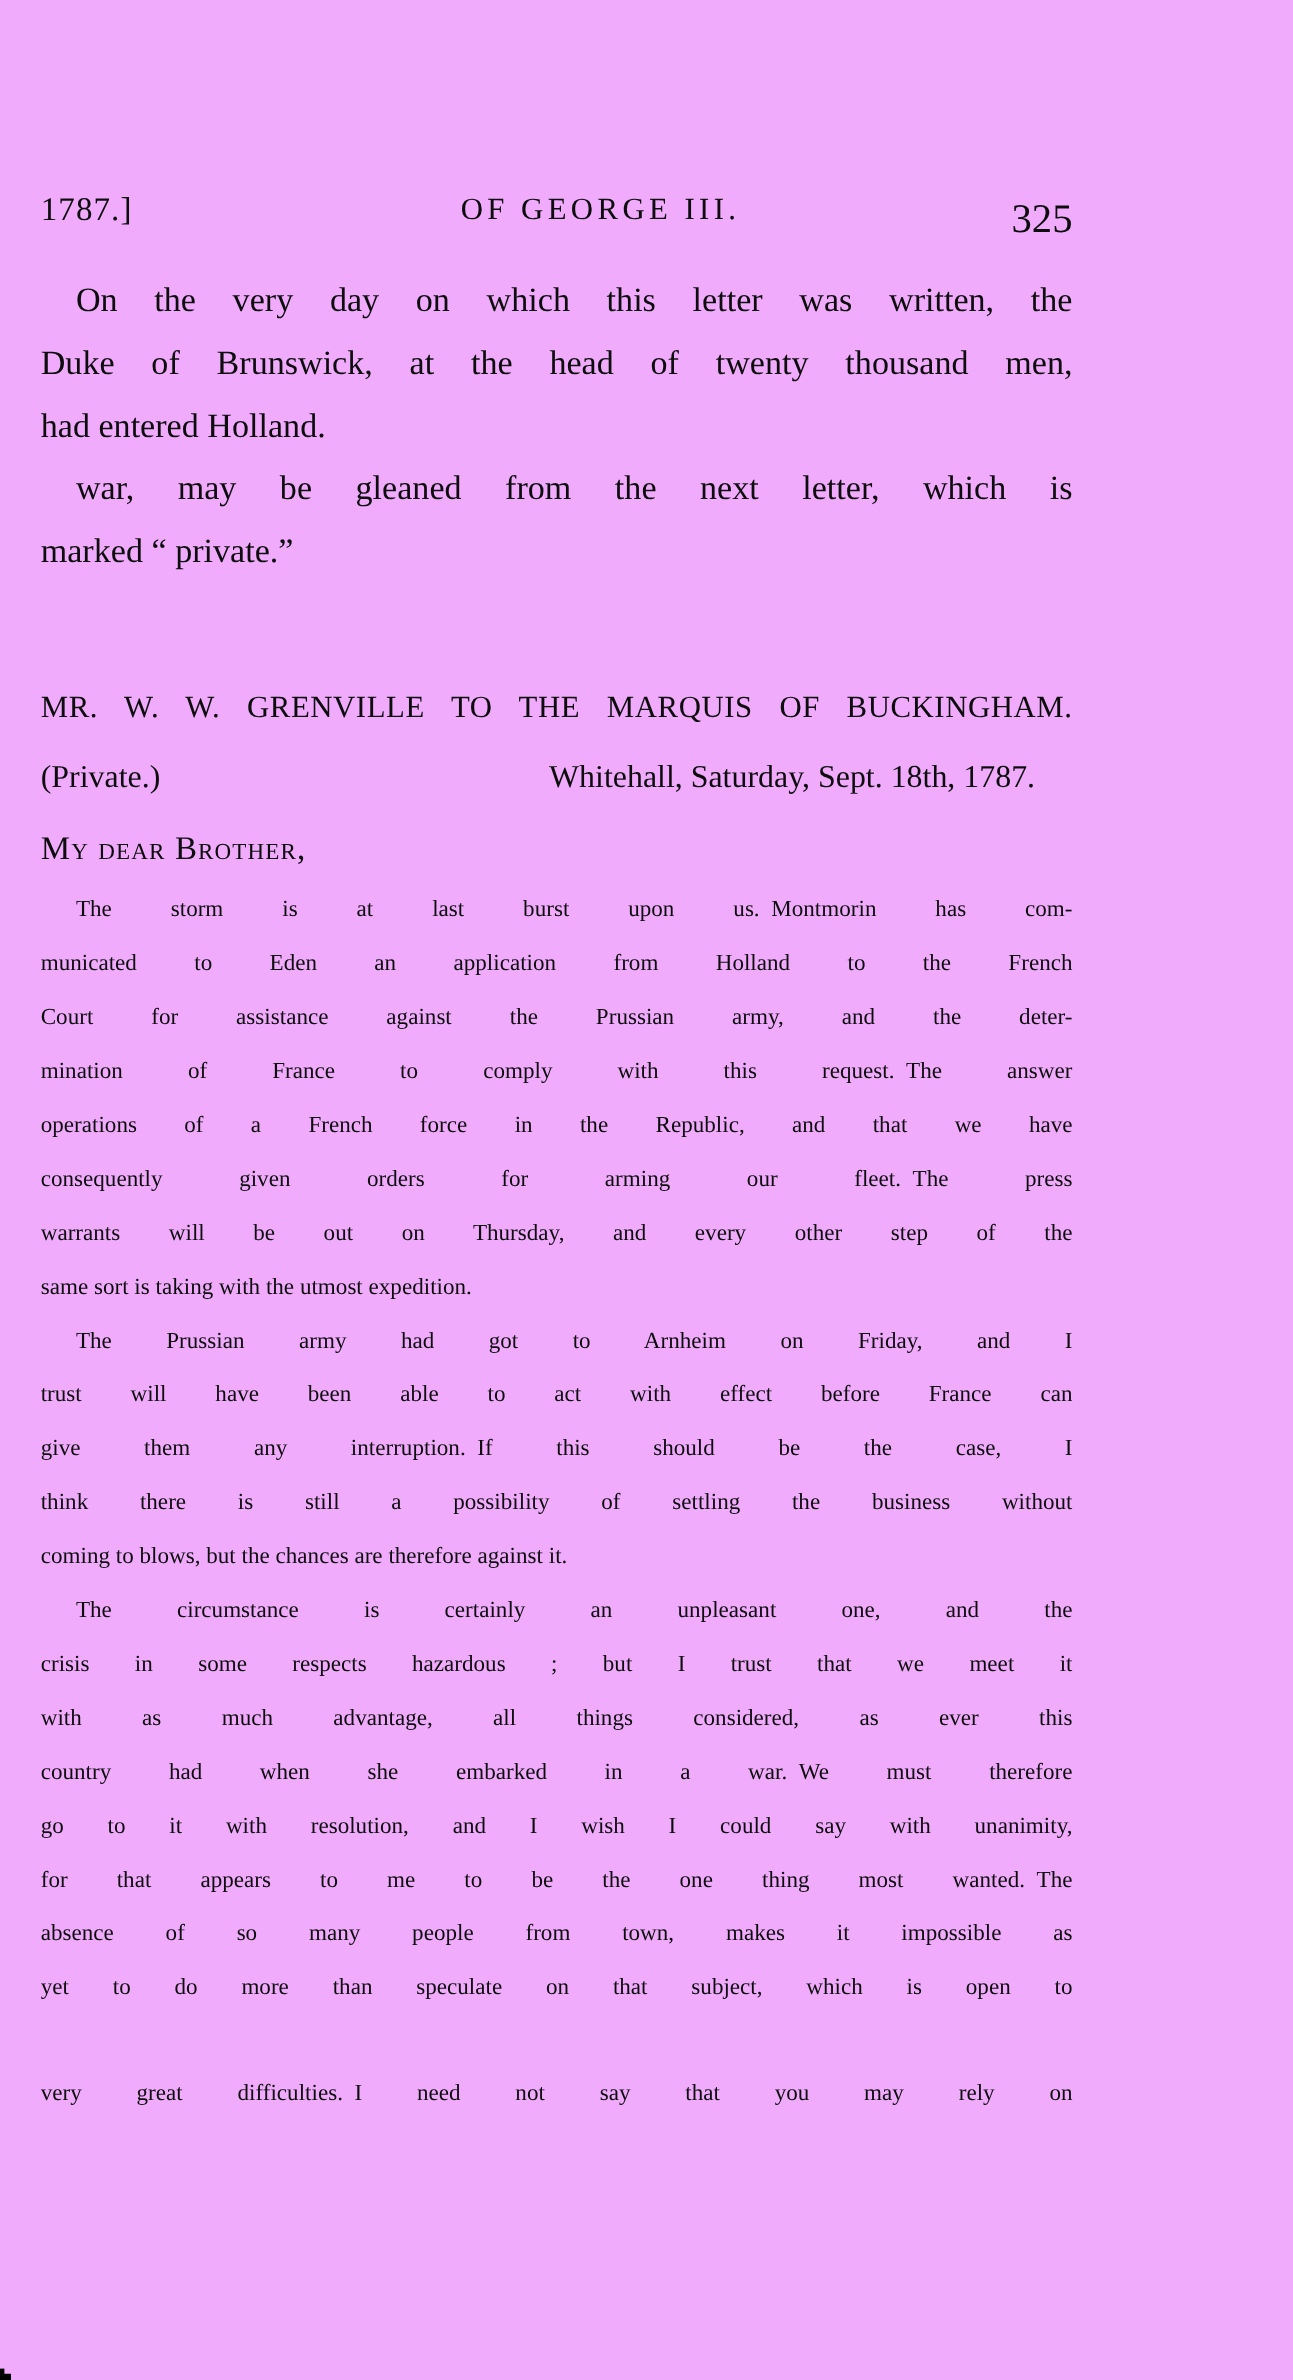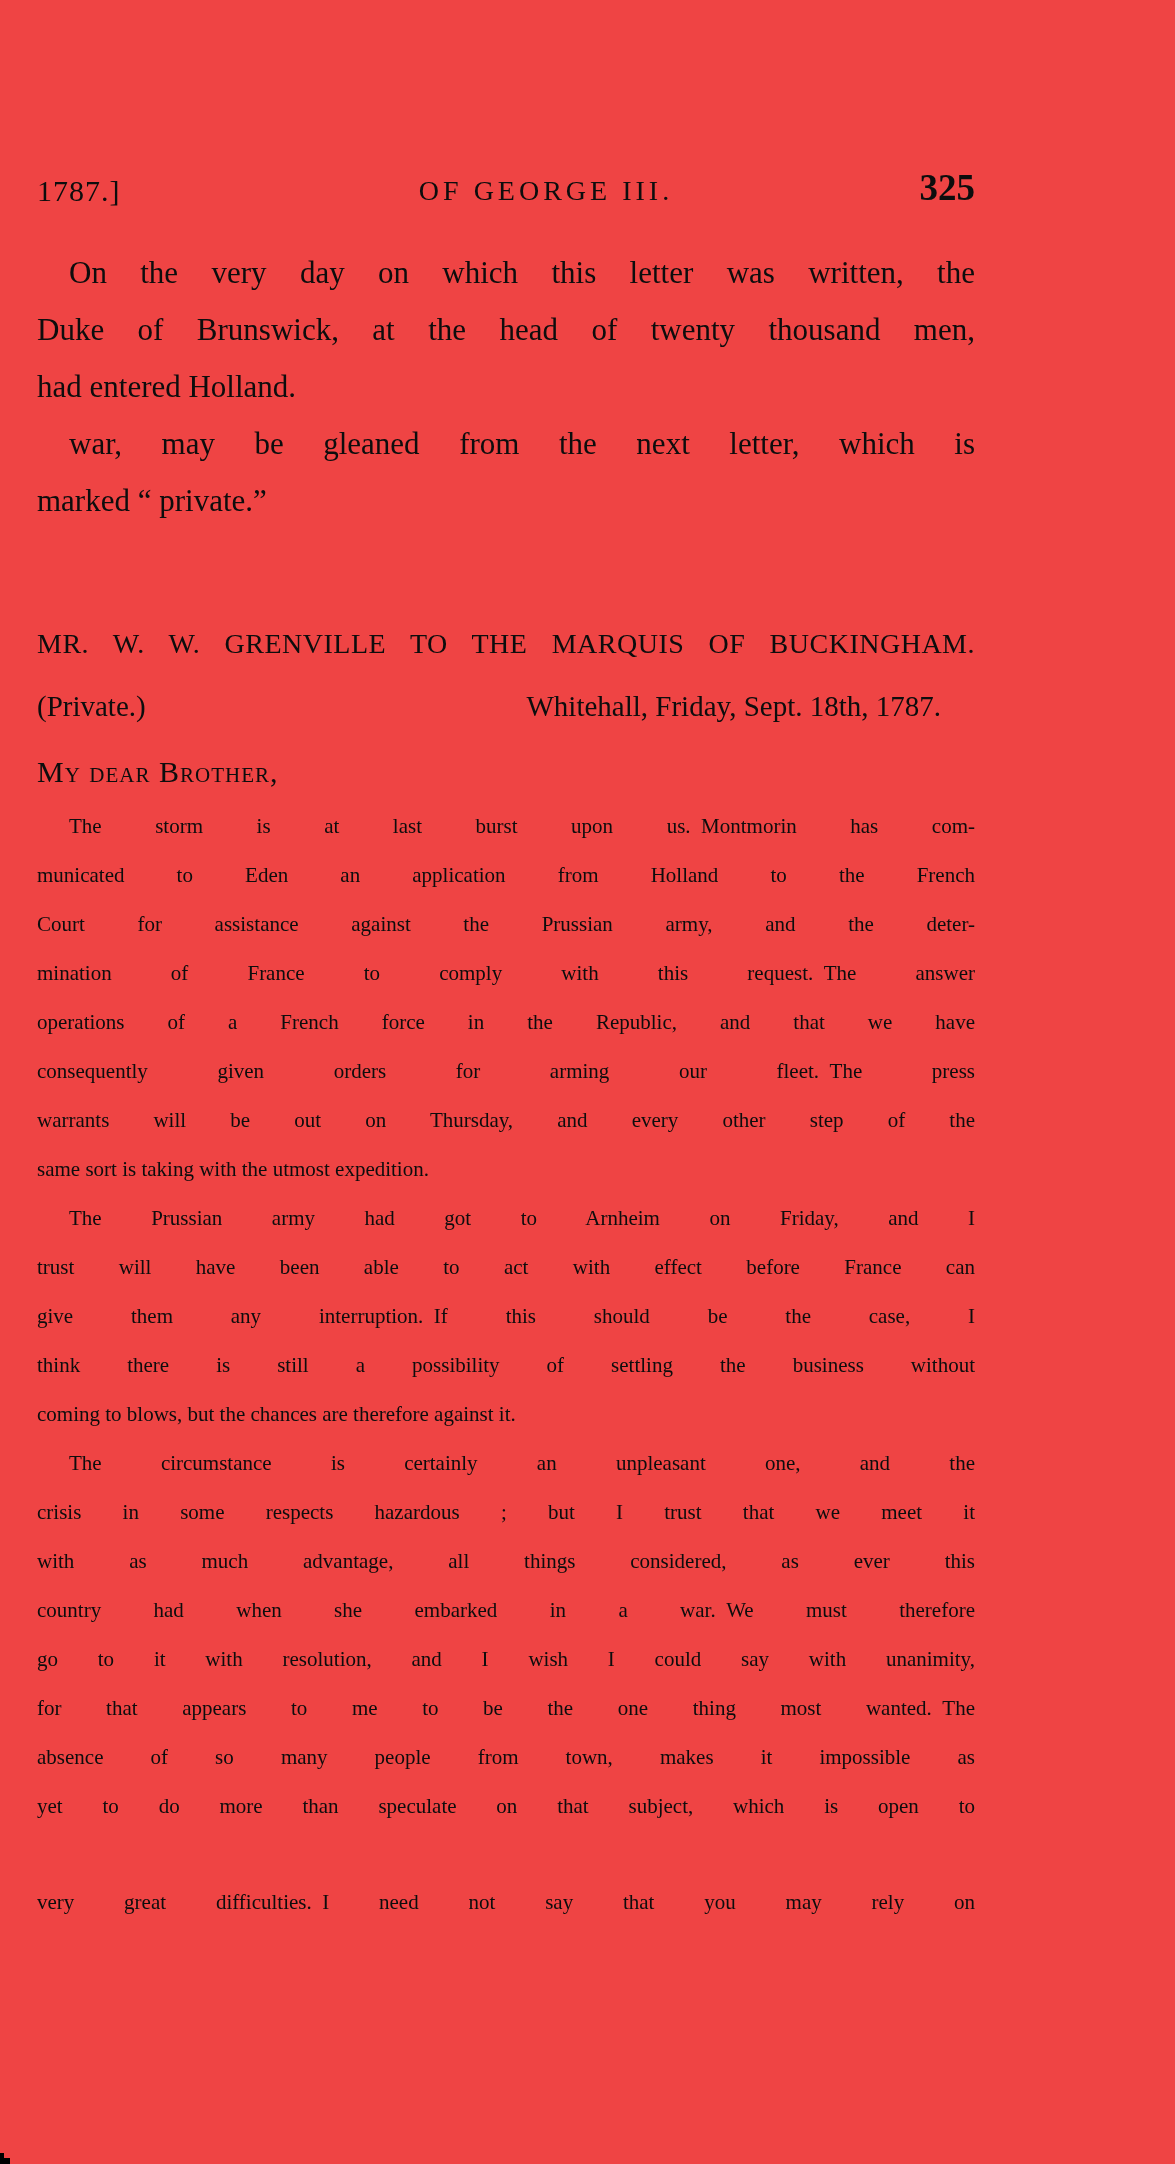--- a/index.html
+++ b/index.html
@@ -1,32 +1,32 @@
 <!DOCTYPE html>
 <html><head>
 <meta charset="utf-8">
 <style>
   html, body { margin: 0; padding: 0; background: #ffffff; }
   .page {
     position: relative;
     width: 1175px;
     height: 2164px;
-    background: #ef4444;
+    background: #f0abfc;
     overflow: hidden;
     font-family: "Liberation Serif", "DejaVu Serif", serif;
     color: #0d0d0d;
   }
   .col { position: absolute; left: 37px; width: 938px; }
 
   
   .header { top: 166px; height: 50px; }
   .h-left  { position: absolute; left: 0; top: 8px;  font-size: 30px; letter-spacing: 1px; }
   .h-center{ position: absolute; left: 80px; right: 0; top: 9px; text-align: center;
              font-size: 28px; letter-spacing: 4px; }
-  .h-right { position: absolute; right: 0; top: 0; font-size: 37px; font-weight: bold; }
+  .h-right { position: absolute; right: 0; top: 12px; font-size: 37px; }
 
   
   .tline {
     text-align: justify;
     text-align-last: justify;
     overflow: hidden;
     white-space: pre-wrap;
   }
   .para .tline:first-child { text-indent: 32px; }
   .para .tline:last-child  { text-align-last: left; }
@@ -72,21 +72,21 @@
         <div class="tline">marked “ private.”</div>
       </div>
   </div>
 
   <div class="col heading-row">
     <div class="jline">MR. W. W. GRENVILLE TO THE MARQUIS OF BUCKINGHAM.</div>
   </div>
 
   <div class="col meta-row">
     <span>(Private.)</span>
-    <span class="meta-right">Whitehall, Friday, Sept. 18th, 1787.</span>
+    <span class="meta-right">Whitehall, Saturday, Sept. 18th, 1787.</span>
   </div>
 
   <div class="col salutation">My dear Brother,</div>
 
   <div class="col letter-body">
     <div class="para">
         <div class="tline">The storm is at last burst upon us. Montmorin has com-</div>
         <div class="tline">municated to Eden an application from Holland to the French</div>
         <div class="tline">Court for assistance against the Prussian army, and the deter-</div>
         <div class="tline">mination of France to comply with this request. The answer</div>

